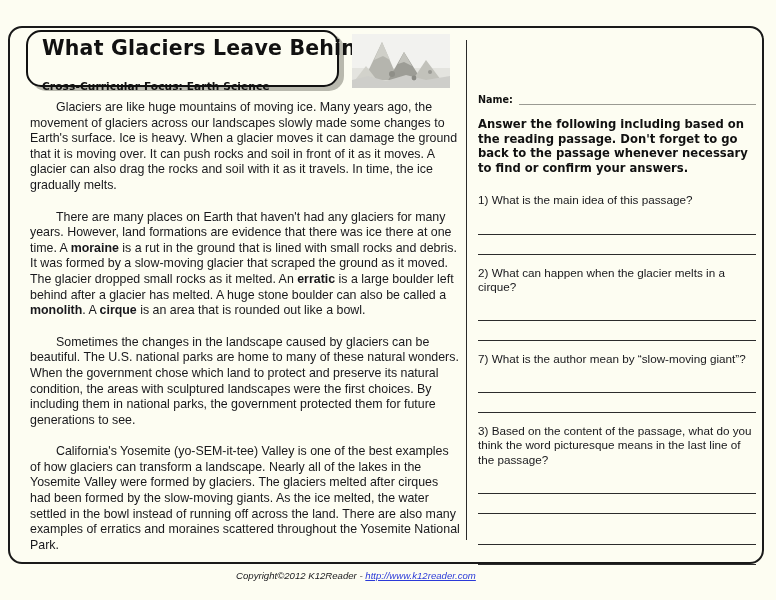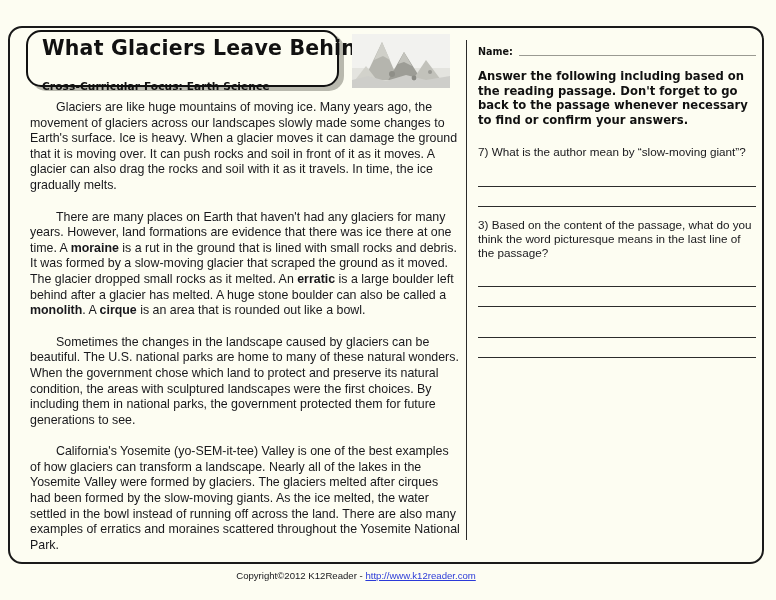--- a/index.html
+++ b/index.html
@@ -122,22 +122,24 @@
 
   
   #qcol {
     position: absolute;
     left: 478px;
     top: 46px;
     width: 278px;
   }
   .name-row {
     display: flex;
+    align-items: flex-end;
     gap: 6px;
     margin-bottom: 12px;
+    margin-top: 48px;
   }
   .name-label {
     font-family: "DejaVu Sans", sans-serif;
     font-weight: bold;
     font-size: 9.6px;
     color: #111;
     white-space: nowrap;
   }
   .name-rule {
     flex: 1;
@@ -170,20 +172,21 @@
   
   #footer {
     position: absolute;
     left: 0;
     top: 570px;
     width: 712px;
     text-align: center;
     font-size: 9.6px;
     color: #17171b;
     white-space: nowrap;
+    font-style: italic;
   }
   #footer .link {
     color: #2b3ad8;
     text-decoration: underline;
   }
 </style>
 </head>
 <body>
 
 <div id="header-line">Cross-Curricular Reading Comprehension Worksheets: D-14 of 36</div>
@@ -224,20 +227,30 @@
 <div id="divider"></div>
 
 <div id="qcol">
   <div class="name-row">
     <span class="name-label">Name:</span>
     <span class="name-rule"></span>
   </div>
   <div id="instructions">Answer the following including based on the reading passage. Don't forget to go back to the passage whenever necessary to find or confirm your answers.</div>
   <div id="questions-container">
       <div class="question">
+        <div class="q-text">1) What is the main idea of this passage?</div>
+        <div class="ans-line"></div>
+        <div class="ans-line last"></div>
+      </div>
+      <div class="question">
+        <div class="q-text">2) What can happen when the glacier melts in a cirque?</div>
+        <div class="ans-line"></div>
+        <div class="ans-line last"></div>
+      </div>
+      <div class="question">
         <div class="q-text">7) What is the author mean by “slow-moving giant”?</div>
         <div class="ans-line"></div>
         <div class="ans-line last"></div>
       </div>
       <div class="question">
         <div class="q-text">3) Based on the content of the passage, what do you think the word picturesque means in the last line of the passage?</div>
         <div class="ans-line"></div>
         <div class="ans-line last"></div>
       </div>
       <div class="question">

